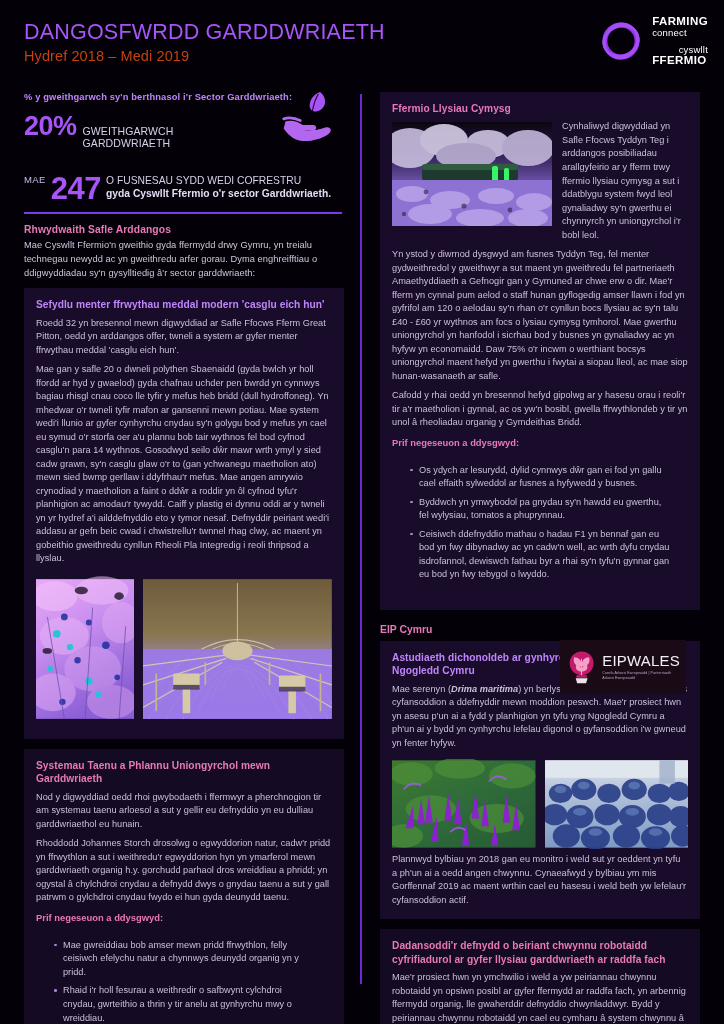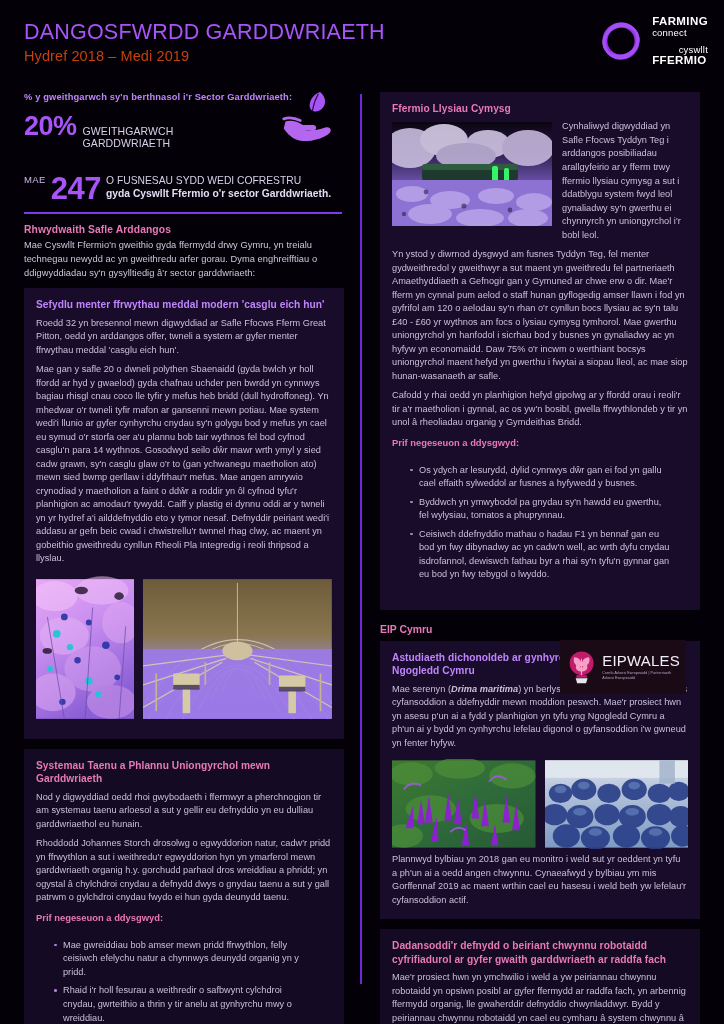--- a/index.html
+++ b/index.html
@@ -422,21 +422,21 @@
           <g fill="#2a1f46" opacity="0.6">
             <circle cx="34" cy="70" r="2.4"></circle>
               <circle cx="72" cy="84" r="2.6"></circle>
             <circle cx="118" cy="88" r="2.4"></circle>
               <circle cx="12" cy="92" r="2.2"></circle>
           </g>
         </svg>
 
         <p>Cynhaliwyd digwyddiad yn Safle Ffocws Tyddyn Teg i arddangos posibiliadau arallgyfeirio ar y fferm trwy ffermio llysiau cymysg a sut i ddatblygu system fwyd leol gynaliadwy sy'n gwerthu ei chynnyrch yn uniongyrchol i'r bobl leol.</p>
         <p>Yn ystod y diwrnod dysgwyd am fusnes Tyddyn Teg, fel menter gydweithredol y gweithwyr a sut maent yn gweithredu fel partneriaeth Amaethyddiaeth a Gefnogir gan y Gymuned ar chwe erw o dir. Mae'r fferm yn cynnal pum aelod o staff hunan gyflogedig amser llawn i fod yn gyfrifol am  120 o aelodau sy'n rhan o'r cynllun bocs llysiau ac sy'n talu £40 - £60 yr wythnos am focs o lysiau cymysg tymhorol. Mae gwerthu uniongyrchol yn hanfodol i sicrhau bod y busnes yn gynaliadwy ac yn hyfyw yn economaidd. Daw 75% o'r incwm o werthiant bocsys uniongyrchol maent hefyd yn gwerthu i fwytai a siopau lleol, ac mae siop hunan-wasanaeth ar safle.</p>
-        <p>Cafodd y rhai oedd yn planhigion hefyd gipolwg ar y ffordd orau i reoli'r tir a'r maetholion i gynnal, ac os yw'n bosibl, gwella ffrwythlondeb y tir yn unol â rheoliadau organig y Gymdeithas Bridd.</p>
+        <p>Cafodd y rhai oedd yn bresennol hefyd gipolwg ar y hasesu orau i reoli'r tir a'r maetholion i gynnal, ac os yw'n bosibl, gwella ffrwythlondeb y tir yn unol â rheoliadau organig y Gymdeithas Bridd.</p>
         <div class="key-head">Prif negeseuon a ddysgwyd:</div>
         <ul class="bullets">
           <li>Os ydych ar lesurydd, dylid cynnwys dŵr gan ei fod yn gallu cael effaith sylweddol ar fusnes a hyfywedd y busnes.</li>
           <li>Byddwch yn ymwybodol pa gnydau sy'n hawdd eu gwerthu, fel wylysiau, tomatos a phuprynnau.</li>
           <li>Ceisiwch ddefnyddio mathau o hadau F1 yn bennaf gan eu bod yn fwy dibynadwy ac yn cadw'n well, ac wrth dyfu cnydau isdrofannol, dewiswch fathau byr a rhai sy'n tyfu'n gynnar gan eu bod yn fwy tebygol o lwyddo.</li>
         </ul>
       </div>
 
       <div class="relpos">
         <div class="eip-label">EIP Cymru</div>
@@ -543,19 +543,19 @@
               <ellipse cx="114" cy="74" rx="7" ry="4"></ellipse>
             </g>
             <rect x="118" y="0" width="16" height="24" fill="#9fb0c8" opacity="0.8"></rect>
           </svg>
         </div>
 
         <p>Plannwyd bylbiau yn 2018 gan eu monitro i weld sut yr oeddent yn tyfu a ph'un ai a oedd angen chwynnu. Cynaeafwyd y bylbiau ym mis Gorffennaf 2019 ac maent wrthin cael eu hasesu i weld beth yw lefelau'r cyfansoddion actif.</p>
       </div>
 
       <div class="panel panel-dark">
-        <div class="panel-head panel-head-pink">Dadansoddi'r defnydd o beiriant chwynnu robotaidd cyfrifiadurol ar gyfer gwaith garddwriaeth ar raddfa fach</div>
+        <div class="panel-head panel-head-pink">Dadansoddi'r defnydd o beiriant chwynnu robotaidd cyfrifiadurol ar gyfer llysiau garddwriaeth ar raddfa fach</div>
         <p>Mae'r prosiect hwn yn ymchwilio i weld a yw peiriannau chwynnu robotaidd yn opsiwn posibl ar gyfer ffermydd ar raddfa fach, yn arbennig ffermydd organig, lle gwaherddir defnyddio chwynladdwyr. Bydd y peiriannau chwynnu robotaidd yn cael eu cymharu â system chwynnu â llaw gan roi sylw i gostau, amser a pha mor effeithiol y mae'r peiriannau hyn yn codi'r chwyn.</p>
 
       </div>
     </div>
   </div>
 </div>
 
 </body></html>

